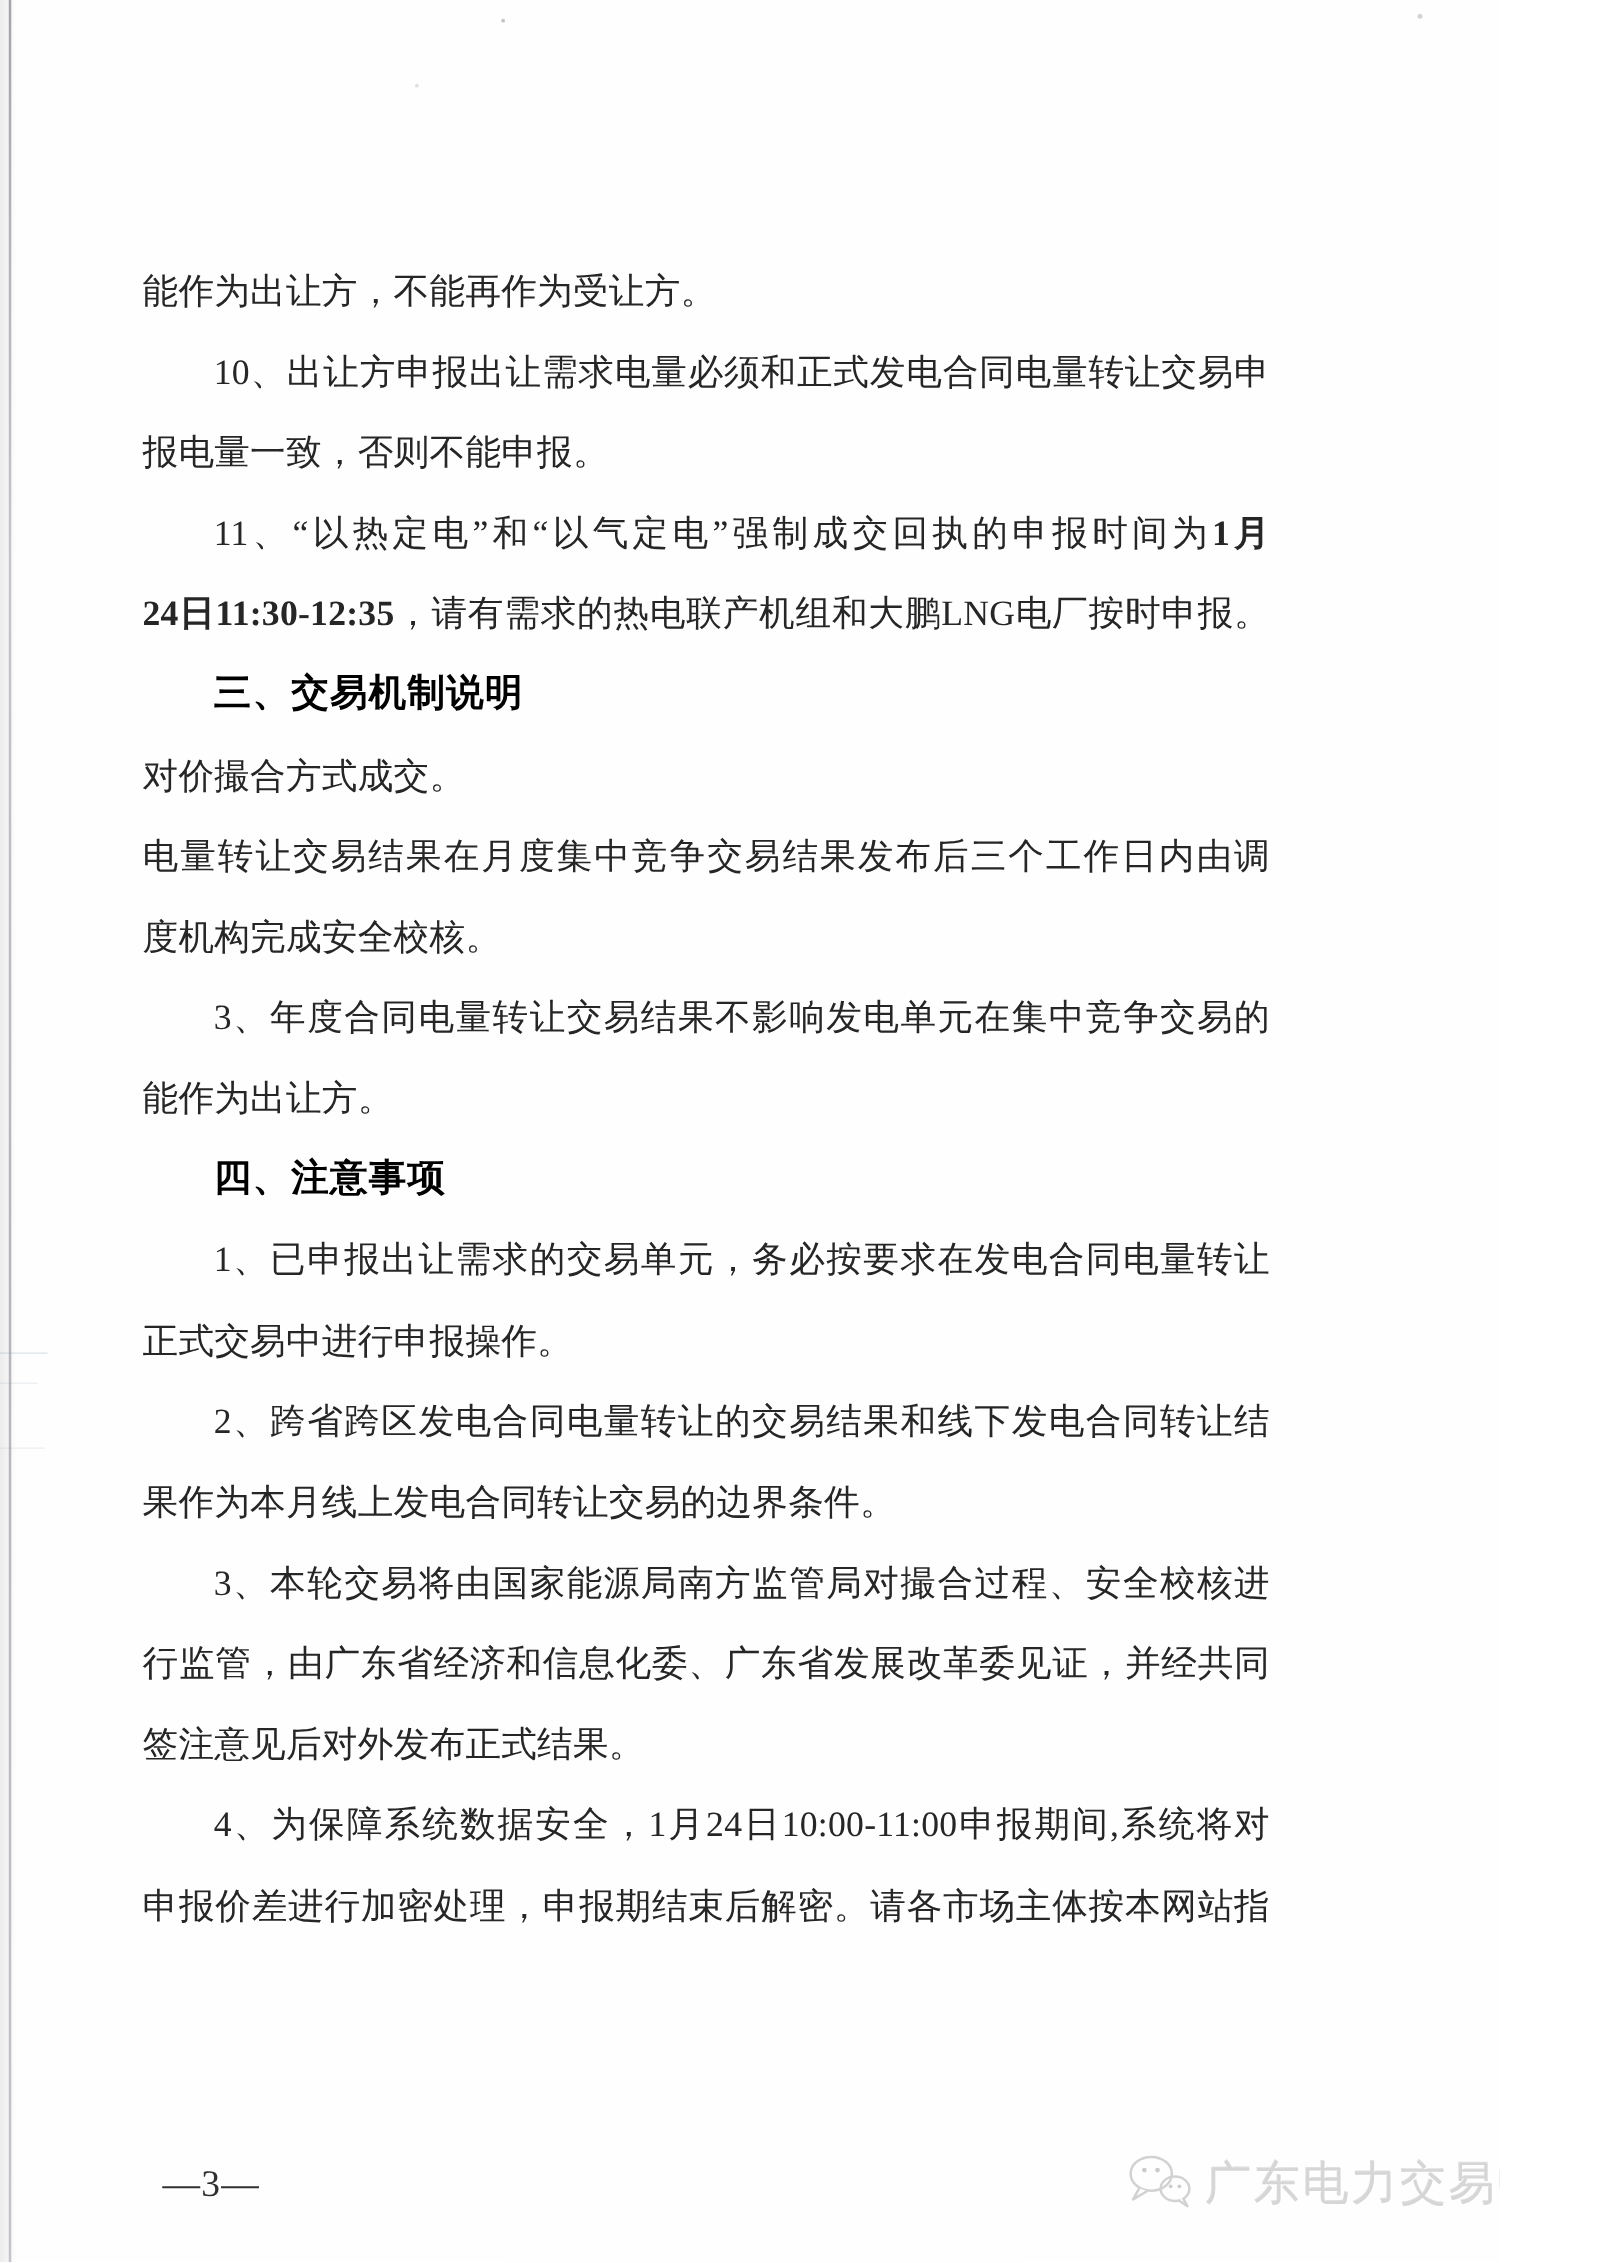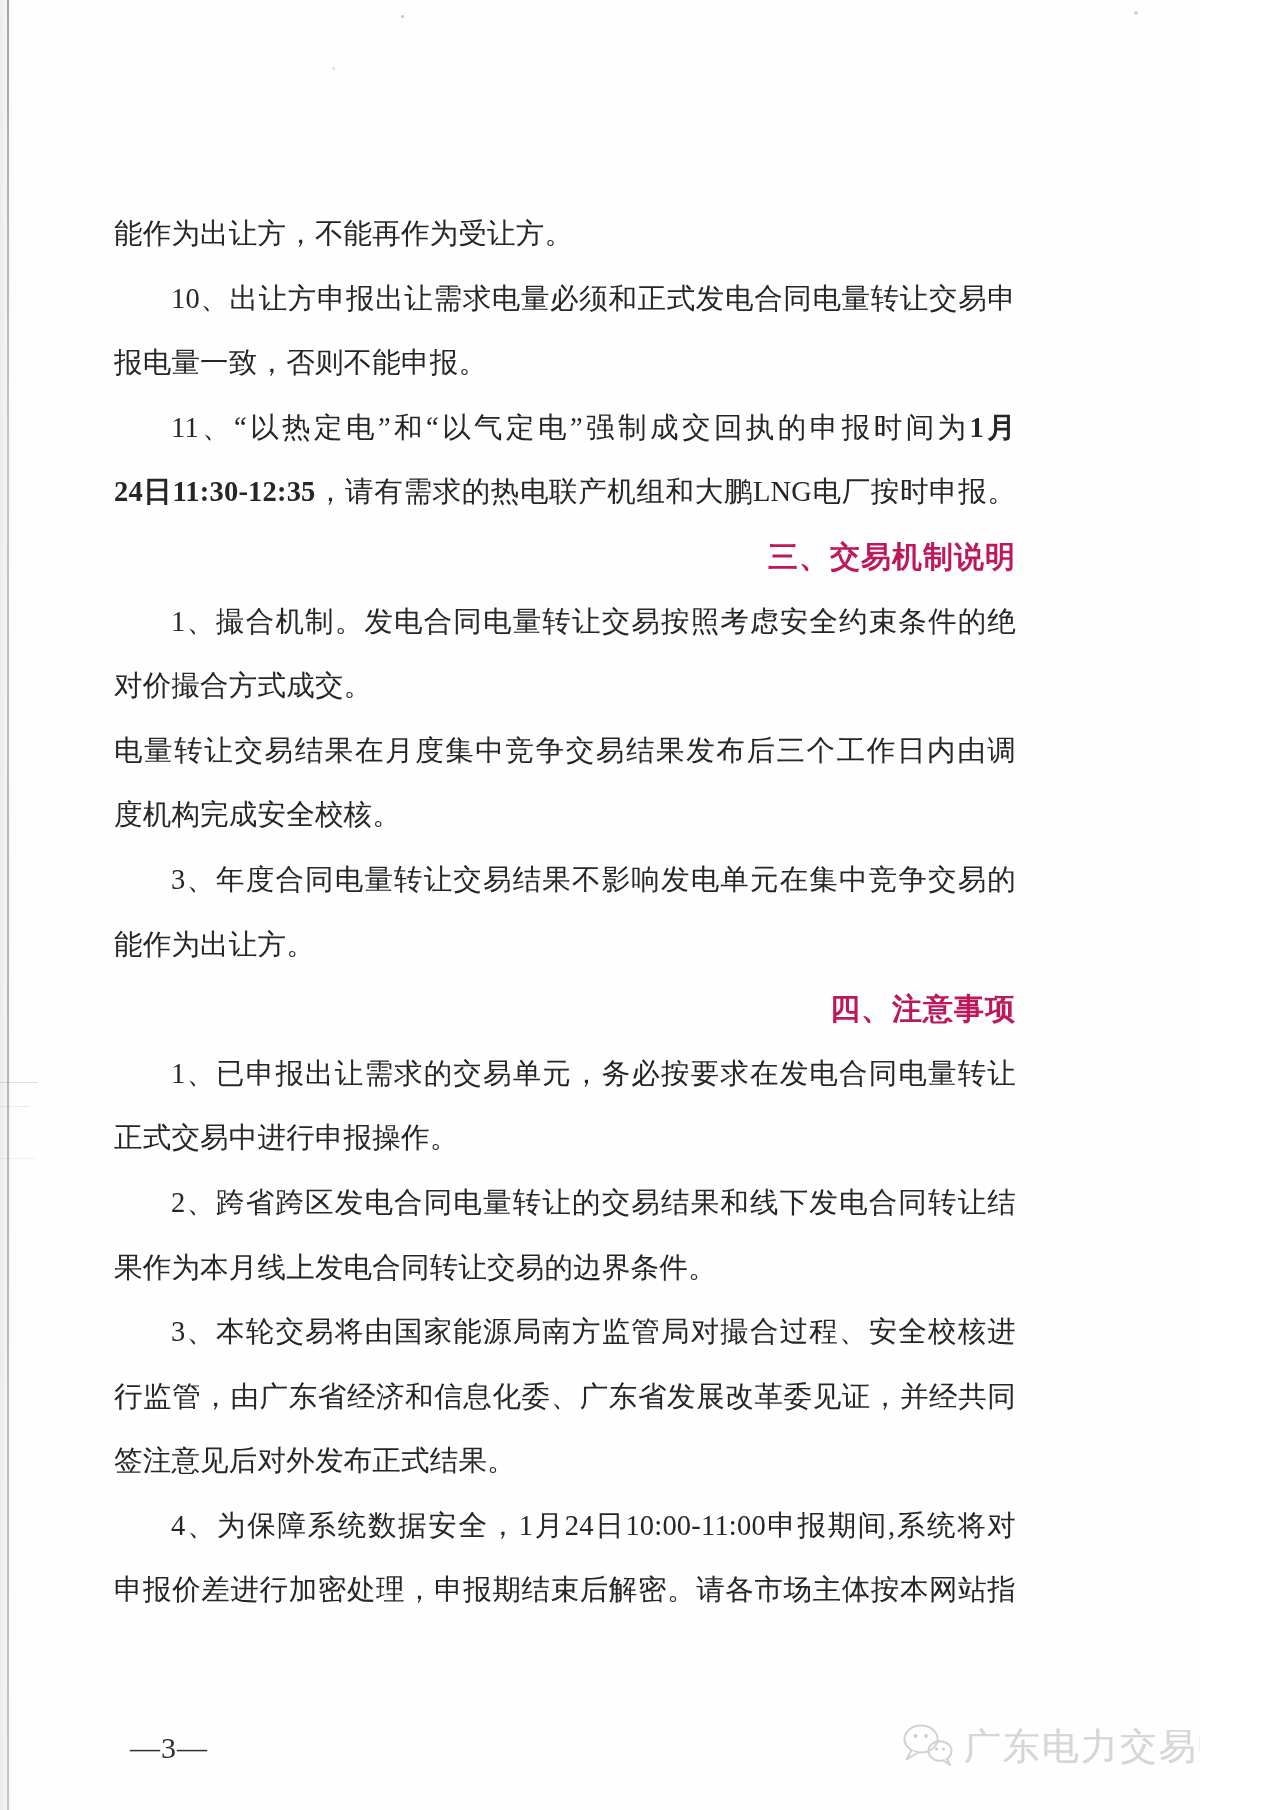--- a/index.html
+++ b/index.html
@@ -13,22 +13,22 @@
   .edge-line{position:absolute;left:7px;top:0;width:2px;height:100%;opacity:.75;
     background:linear-gradient(to bottom,#88888f 0%,#b4b4bb 25%,#9d9da5 55%,#b2b2b9 100%);}
   .hline{position:absolute;left:0;height:1px;background:rgba(130,155,165,0.28);}
   .speck{position:absolute;border-radius:50%;background:#c2c2c2;}
   
   .textblock{position:absolute;left:114px;top:202px;width:902px;color:#262626;}
   .line{height:64.6px;line-height:64.6px;font-size:28.5px;letter-spacing:0.2px;}
   .line.indent{padding-left:57px;}
   .line.justify{text-align:justify;text-align-last:justify;}
   .line .b{font-weight:bold;margin-top:12px;}
-  .line.heading{font-family:Liberation Sans, sans-serif;
-    font-weight:700;font-size:30px;color:#be185d;letter-spacing:1px;text-align:right;}
+  .line.heading{font-family:Liberation Mono, monospace;
+    font-weight:700;font-size:30px;color:#000000;letter-spacing:1px;}
   
   .page-num{position:absolute;left:130px;top:1726px;height:44px;line-height:44px;
     font-size:30px;color:#303030;letter-spacing:1px;}
   
   .watermark{position:absolute;left:900px;top:1722px;display:flex;gap:8px;}
   .wm-text{font-family:"Liberation Sans","DejaVu Sans",sans-serif;font-size:37px;
     color:#d6d6d6;letter-spacing:2px;white-space:nowrap;
     text-shadow:1px 1px 0 rgba(255,255,255,0.95), -0.5px -0.5px 0 rgba(170,170,170,0.35);}
   .wm-icon{flex:0 0 auto;}
 </style>
@@ -46,21 +46,20 @@
   <div class="speck" style="left:1134px;top:11px;width:4px;height:4px;opacity:.7;"></div>
   <div class="speck" style="left:332px;top:67px;width:3px;height:3px;opacity:.5;"></div>
 
   <div class="textblock" id="textblock">
       <div class="line"><span>能作为出让方，不能再作为受让方。</span></div>
       <div class="line indent justify"><span>10、出让方申报出让需求电量必须和正式发电合同电量转让交易申</span></div>
       <div class="line"><span>报电量一致，否则不能申报。</span></div>
       <div class="line indent justify"><span>11、“以热定电”和“以气定电”强制成交回执的申报时间为</span><span class="b">1月</span></div>
       <div class="line justify"><span class="b">24日11:30-12:35</span><span>，请有需求的热电联产机组和大鹏LNG电厂按时申报。</span></div>
       <div class="line heading indent"><span class="b">三、交易机制说明</span></div>
-      <div class="line indent justify"><span>1、撮合机制。发电合同电量转让交易按照考虑安全约束条件的绝</span></div>
       <div class="line"><span>对价撮合方式成交。</span></div>
       <div class="line justify"><span>电量转让交易结果在月度集中竞争交易结果发布后三个工作日内由调</span></div>
       <div class="line"><span>度机构完成安全校核。</span></div>
       <div class="line indent justify"><span>3、年度合同电量转让交易结果不影响发电单元在集中竞争交易的</span></div>
       <div class="line"><span>能作为出让方。</span></div>
       <div class="line heading indent"><span class="b">四、注意事项</span></div>
       <div class="line indent justify"><span>1、已申报出让需求的交易单元，务必按要求在发电合同电量转让</span></div>
       <div class="line"><span>正式交易中进行申报操作。</span></div>
       <div class="line indent justify"><span>2、跨省跨区发电合同电量转让的交易结果和线下发电合同转让结</span></div>
       <div class="line"><span>果作为本月线上发电合同转让交易的边界条件。</span></div>

